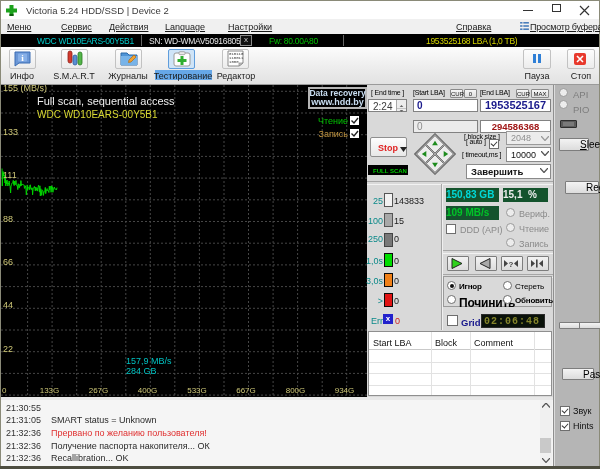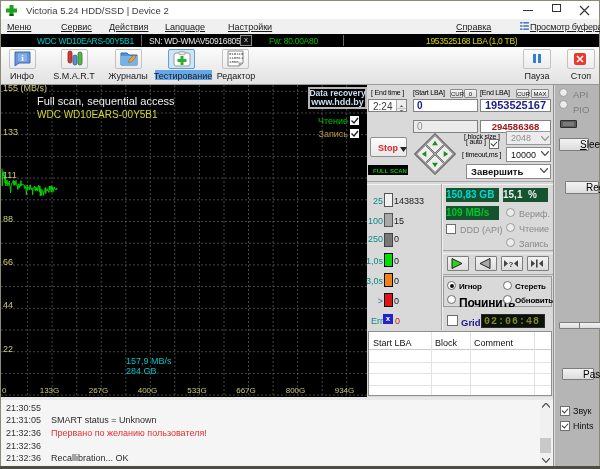--- a/index.html
+++ b/index.html
@@ -349,21 +349,21 @@
   <path d="M1 2l4 3.5-4 3.5z" fill="#444"></path>
       <rect x="6" y="1.5" width="1.6" height="8" fill="#444"></rect>
       <path d="M13 2l-4 3.5 4 3.5z" fill="#444"></path>
  </svg>
  <div class="sep" style="left:76px;top:189px;width:110px"></div>
 
  <div class="abs" style="left:76px;top:191px;width:109px;height:31px;border:1px solid #9a9a9a;box-sizing:border-box;background:#d9d9d9"></div>
  <div class="rad on" style="left:80px;top:196px"></div>
  <span class="abs" style="left:92px;top:197px;font-size:8px;letter-spacing:-0.2px;color:#000;font-weight:bold">Игнор</span>
  <div class="rad" style="left:136px;top:196px"></div>
- <span class="abs" style="left:148px;top:197px;font-size:8px;letter-spacing:-0.2px;color:#000;font-weight:bold">Стереть</span>
+ <span class="abs" style="left:148px;top:197px;font-size:8px;letter-spacing:-0.2px;color:#000;font-weight:normal">Стереть</span>
  <div class="rad" style="left:80px;top:210px"></div>
  <span class="abs" style="left:92px;top:211px;font-size:12px;letter-spacing:-0.2px;color:#000;font-weight:bold">Починить</span>
  <div class="rad" style="left:136px;top:210px"></div>
  <span class="abs" style="left:148px;top:211px;font-size:8px;letter-spacing:-0.2px;color:#000;font-weight:bold">Обновить</span>
 
  <div class="chk" style="left:80px;top:230px;width:11px;height:11px"></div>
  <span class="abs" style="left:94px;top:232px;font-size:9.5px;font-weight:bold;color:#16168c">Grid</span>
  <div class="abs" style="left:114px;top:229px;width:64px;height:14px;background:#0a120a;border:1px solid #2a2a2a;box-sizing:border-box">
   <span style="position:absolute;left:2px;top:1px;font-family:'Liberation Mono',monospace;font-size:10px;font-weight:bold;color:#85852a;letter-spacing:1px">02:06:48</span>
  </div>
@@ -401,20 +401,21 @@
  <span class="abs" style="left:19px;top:336px;font-size:9px;color:#111">Hints</span>
 </div>
 
 <div id="log" class="abs">
  <span class="abs" style="left:5px;top:3px;color:#333">21:30:55</span>
  <span class="abs" style="left:5px;top:15px;color:#333">21:31:05</span>
     <span class="abs" style="left:50px;top:15px">SMART status = Unknown</span>
  <span class="abs" style="left:5px;top:28px;color:#333">21:32:36</span>
     <span class="abs" style="left:50px;top:28px;color:#e03030">Прервано по желанию пользователя!</span>
  <span class="abs" style="left:5px;top:41px;color:#333">21:32:36</span>
+    <span class="abs" style="left:50px;top:41px">Получение паспорта накопителя... ОК</span>
  <span class="abs" style="left:5px;top:53px;color:#333">21:32:36</span>
     <span class="abs" style="left:50px;top:53px">Recallibration... OK</span>
 </div>
 
 <div class="abs" style="left:540px;top:400px;width:12px;height:66px;background:#f0f0f0">
  <svg class="abs" style="left:2px;top:3px" width="8" height="5" viewBox="0 0 8 5">
       <path d="M0 4.5L4 0l4 4.5" stroke="#555" fill="none" stroke-width="1.2"></path>
     </svg>
  <div class="abs" style="left:0px;top:38px;width:11px;height:15px;background:#c9c9c9"></div>
  <svg class="abs" style="left:2px;top:58px" width="8" height="5" viewBox="0 0 8 5">

